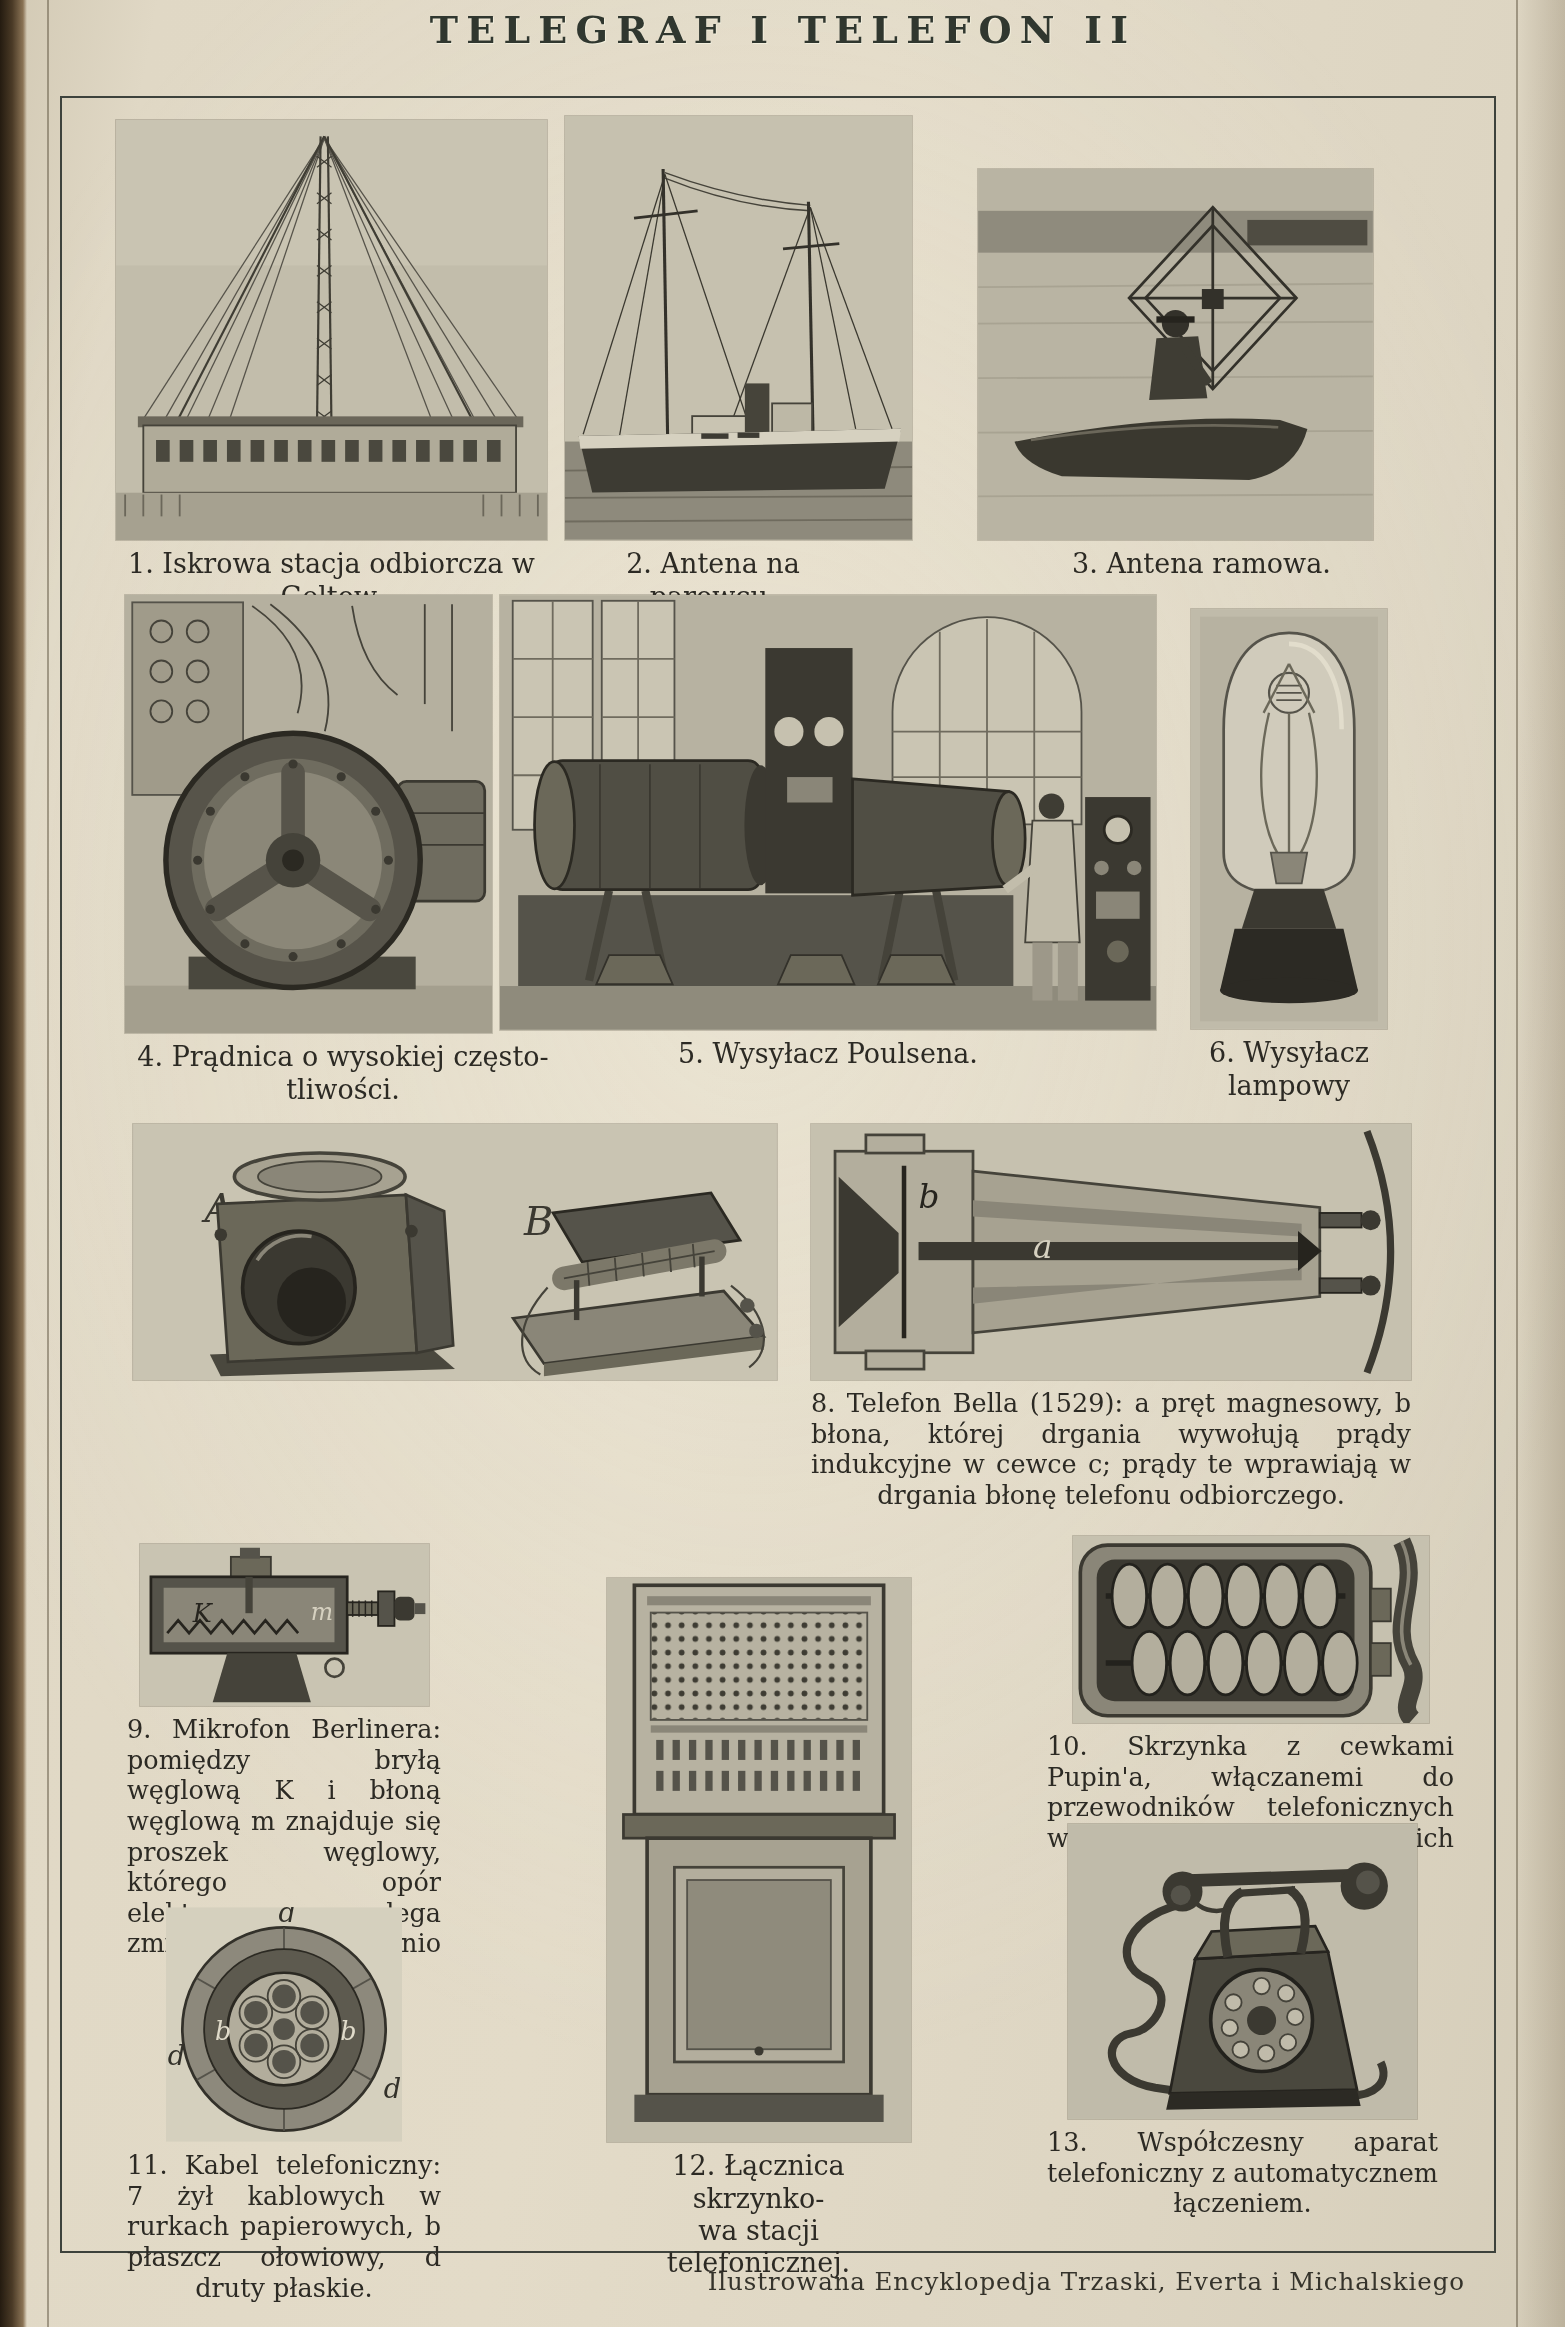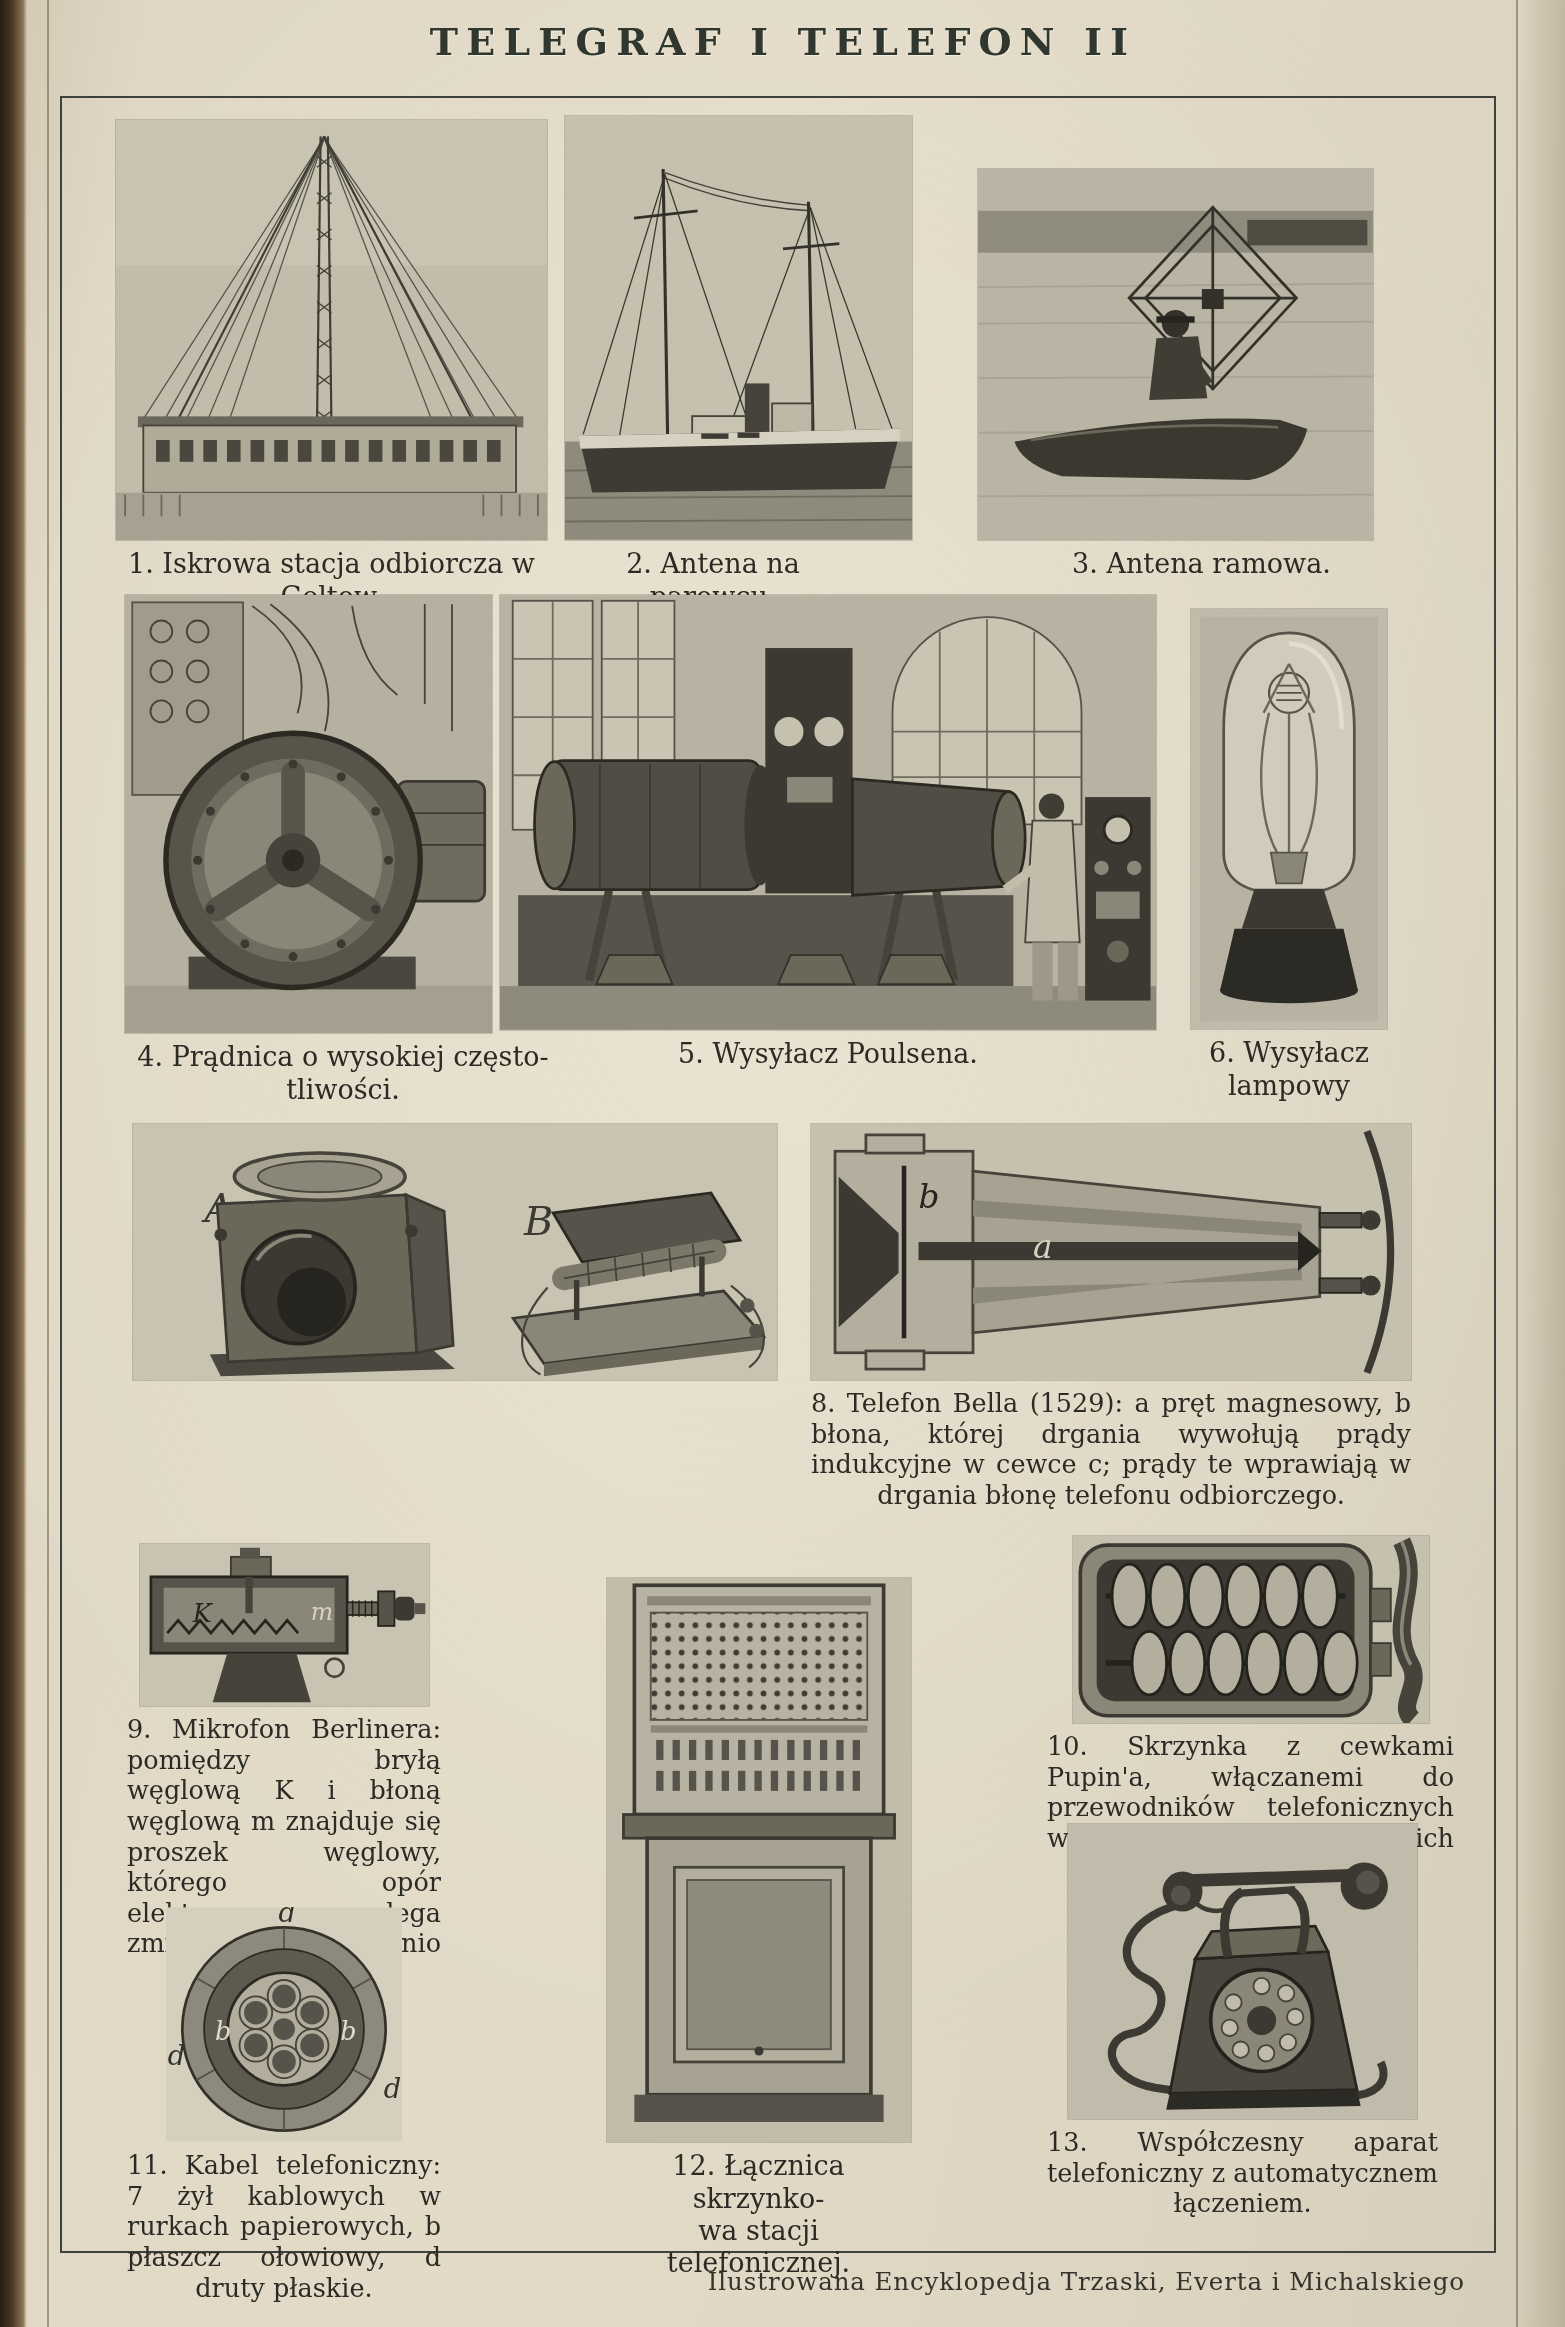--- a/index.html
+++ b/index.html
@@ -19,21 +19,20 @@
   .edge-line.left{left:47px;}
   .edge-line.right{left:1516px;}
   .right-shade{
     position:absolute;right:0;top:0;width:49px;height:2327px;
     background:linear-gradient(90deg,rgba(0,0,0,0),rgba(120,104,78,.28));
   }
   .title{
     position:absolute;left:0;top:7.3px;width:1566px;text-align:center;
     font-size:38px;font-weight:bold;letter-spacing:8.2px;color:#30372f;
     text-shadow:0.9px 0.9px 0 rgba(255,255,240,.5);
-    margin-top:12px;
   }
   .frame{
     position:absolute;left:60px;top:96px;width:1436px;height:2157px;
     border:2.7px solid #3d423c;box-sizing:border-box;
   }
   figure.fig{position:absolute;margin:0;padding:0;}
   .imgbox{
     box-shadow:0 0 0 0.9px rgba(60,55,40,.25);
     background:#c6c1af;overflow:hidden;
   }

